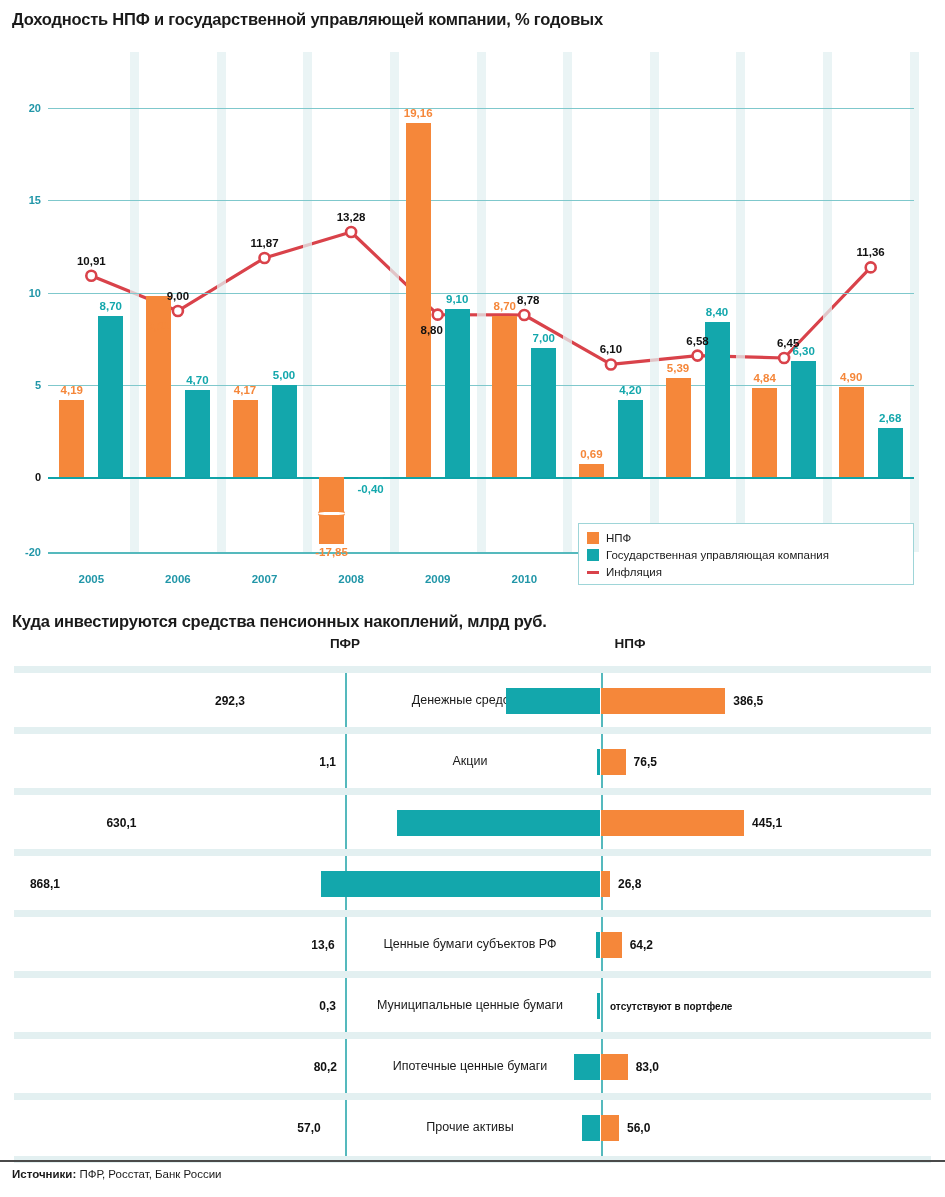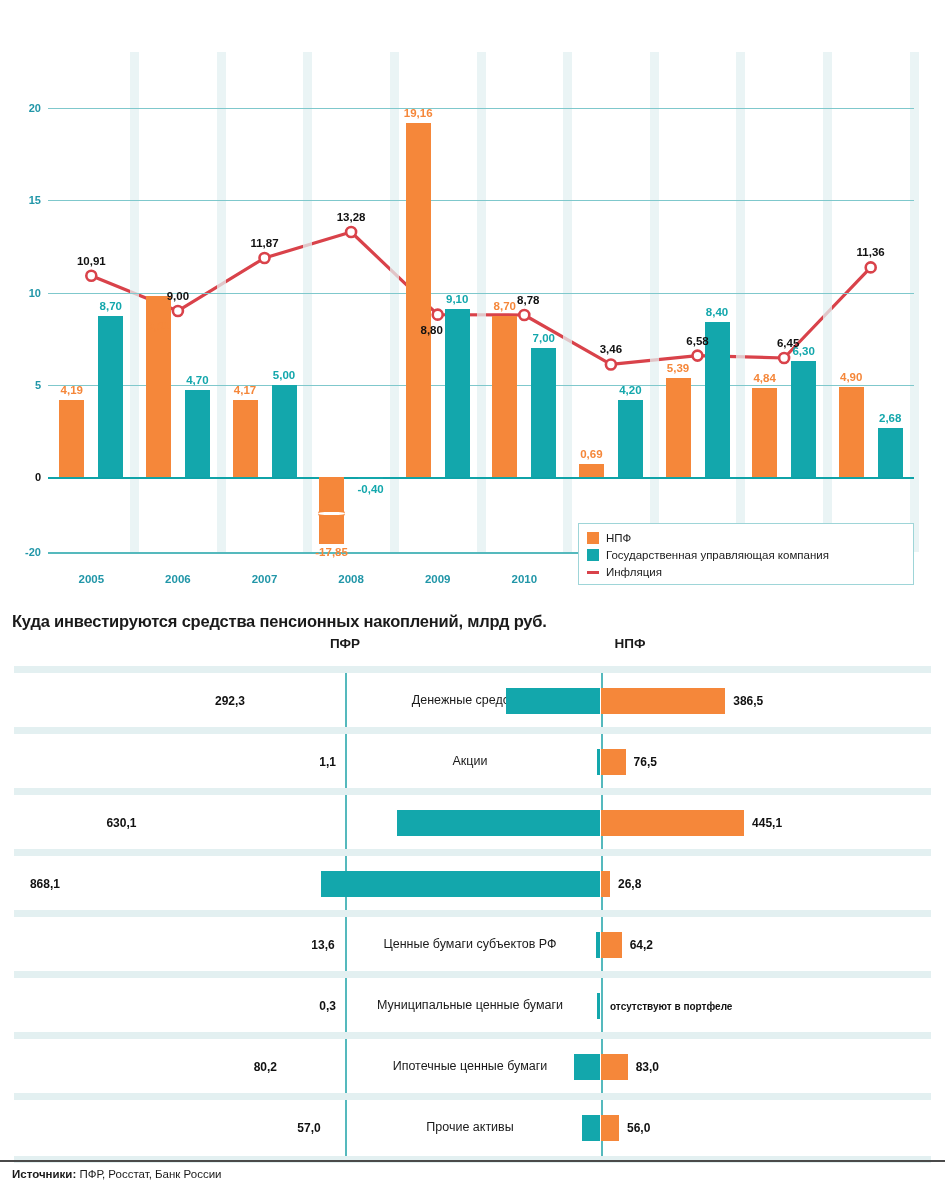--- a/index.html
+++ b/index.html
@@ -104,20 +104,21 @@
     position:absolute; left:12px; top:1168px;
     font-size:11.5px; color:#1a1a1a; white-space:nowrap;
   }
   #footer b{ font-weight:bold; }
 </style>
 </head>
 <body>
 
 <div class="page">
 
+  <div class="sec-title" id="title1">Доходность НПФ и государственной управляющей компании, % годовых</div>
 
   <div id="chart">
     <div class="plot" id="plot">
       <svg id="line-svg" viewBox="0 0 866 510">
           <polyline points="43.3,223.7105 129.89999999999998,258.95000000000005 216.5,205.99850000000004 303.09999999999997,179.984 389.7,262.64 476.3,263.009 562.8999999999999,312.45500000000004 649.4999999999999,303.599 736.0999999999999,305.9975 822.6999999999999,215.40800000000002" fill="none" stroke="#d9424a" stroke-width="3.2" stroke-linejoin="round"></polyline>
           <circle cx="43.3" cy="223.7105" r="5" fill="#ffffff" stroke="#d9424a" stroke-width="2.6"></circle>
           <circle cx="129.89999999999998" cy="258.95000000000005" r="5" fill="#ffffff" stroke="#d9424a" stroke-width="2.6"></circle>
           <circle cx="216.5" cy="205.99850000000004" r="5" fill="#ffffff" stroke="#d9424a" stroke-width="2.6"></circle>
           <circle cx="303.09999999999997" cy="179.984" r="5" fill="#ffffff" stroke="#d9424a" stroke-width="2.6"></circle>
           <circle cx="389.7" cy="262.64" r="5" fill="#ffffff" stroke="#d9424a" stroke-width="2.6"></circle>
@@ -200,21 +201,21 @@
         <div class="bar guk" style="left: 743.1px; width: 25px; top: 308.765px; height: 116.235px;"></div>
         <div class="vlabel guk" style="left: 755.6px; top: 292.765px;">6,30</div>
         <div class="bar guk" style="left: 829.7px; width: 25px; top: 375.554px; height: 49.446px;"></div>
         <div class="vlabel guk" style="left: 842.2px; top: 359.554px;">2,68</div>
         <div class="vlabel inf" style="left: 43.3px; top: 202.71px;">10,91</div>
         <div class="vlabel inf" style="left: 129.9px; top: 237.95px;">9,00</div>
         <div class="vlabel inf" style="left: 216.5px; top: 184.999px;">11,87</div>
         <div class="vlabel inf" style="left: 303.1px; top: 158.984px;">13,28</div>
         <div class="vlabel inf" style="left: 383.7px; top: 271.64px;">8,80</div>
         <div class="vlabel inf" style="left: 480.3px; top: 242.009px;">8,78</div>
-        <div class="vlabel inf" style="left: 562.9px; top: 291.455px;">3,46</div>
+        <div class="vlabel inf" style="left: 562.9px; top: 291.455px;">6,10</div>
         <div class="vlabel inf" style="left: 649.5px; top: 282.599px;">6,58</div>
         <div class="vlabel inf" style="left: 740.1px; top: 284.998px;">6,45</div>
         <div class="vlabel inf" style="left: 822.7px; top: 194.408px;">11,36</div>
       </div>
 
     <div class="legend">
       <div class="legend-row">
         <span class="sw npf"></span>
         <span>НПФ</span>
       </div>
@@ -280,21 +281,21 @@
       <div class="row" style="top: 339px;">
         <div class="row-label">Муниципальные ценные бумаги</div>
         <div class="hbar guk" style="width: 3px;"></div>
         <div class="hval left" style="right: 609px;">0,3</div>
         <div class="hval none" style="left: 610px;">отсутствуют в портфеле</div>
       </div>
       <div class="tbl-band" style="top: 396px;"></div>
       <div class="row" style="top: 400px;">
         <div class="row-label">Ипотечные ценные бумаги</div>
         <div class="hbar guk" style="width: 25.7843px;"></div>
-        <div class="hval left" style="right: 668px;">80,2</div>
+        <div class="hval left" style="right: 608px;">80,2</div>
         <div class="hbar npf" style="width: 26.6845px;"></div>
         <div class="hval" style="left: 635.684px;">83,0</div>
       </div>
       <div class="tbl-band" style="top: 457px;"></div>
       <div class="row" style="top: 461px;">
         <div class="row-label">Прочие активы</div>
         <div class="hbar guk" style="width: 18.3255px;"></div>
         <div class="hval left" style="right: 624.326px;">57,0</div>
         <div class="hbar npf" style="width: 18.004px;"></div>
         <div class="hval" style="left: 627.004px;">56,0</div>

